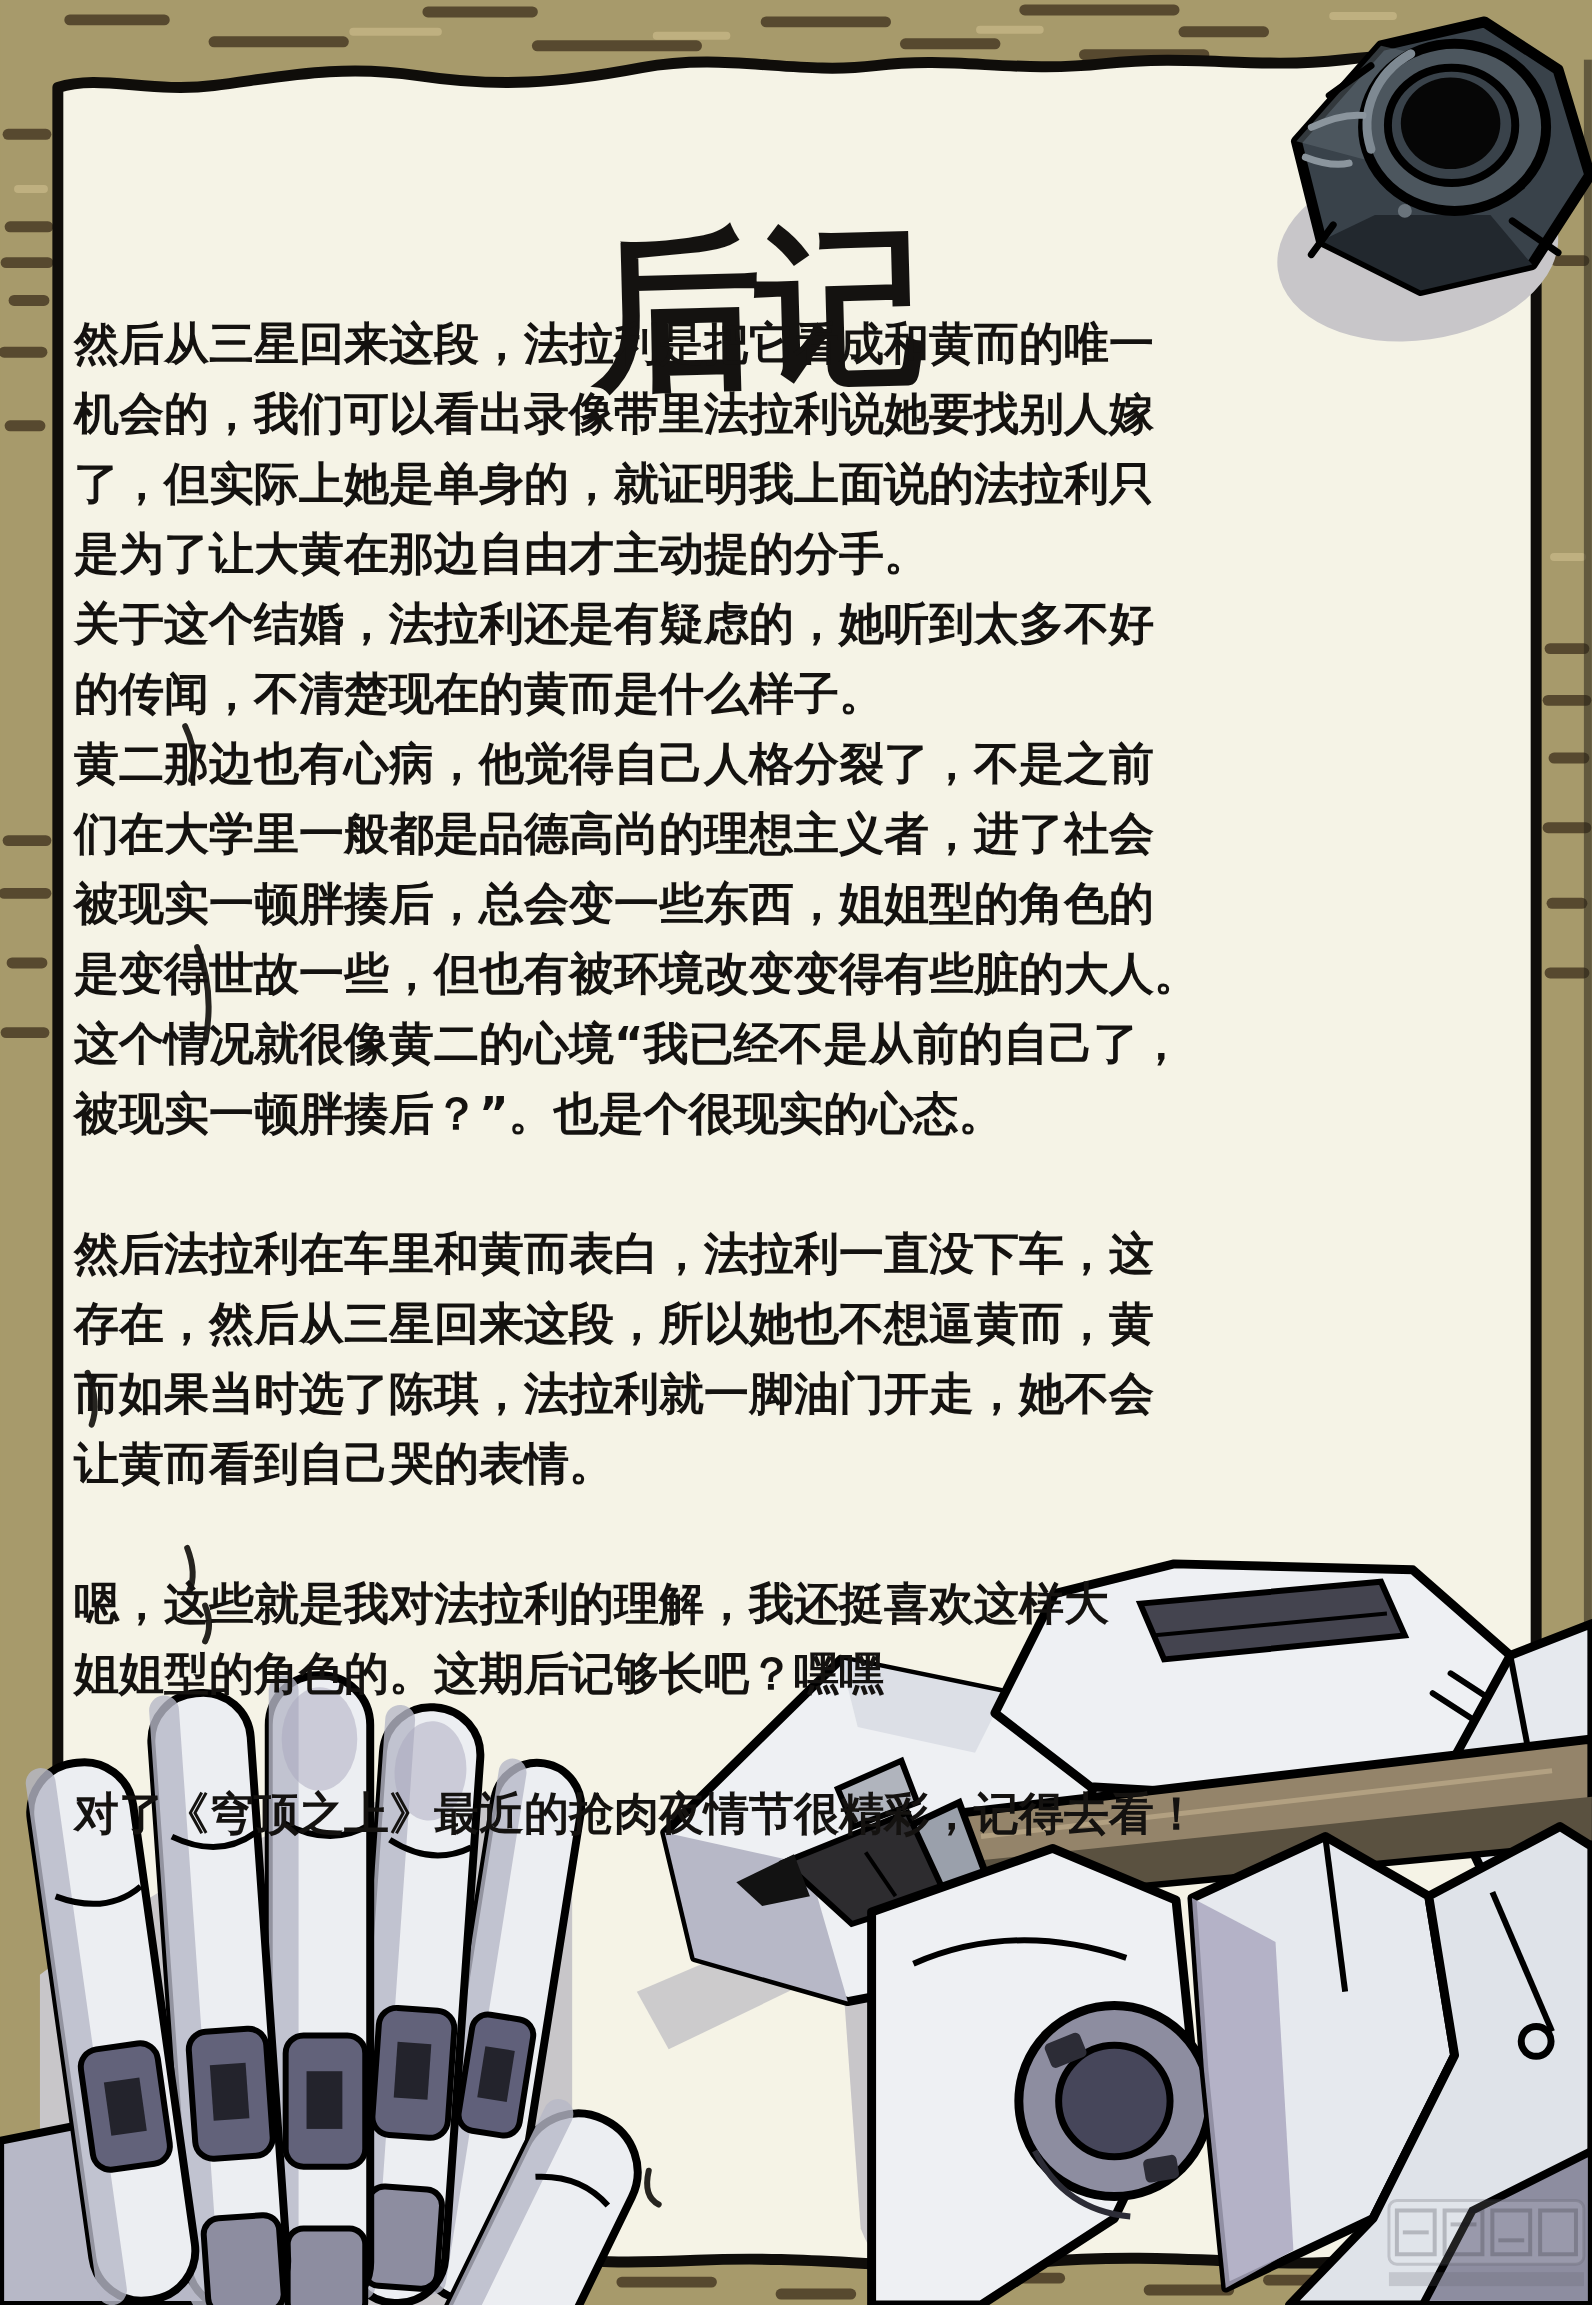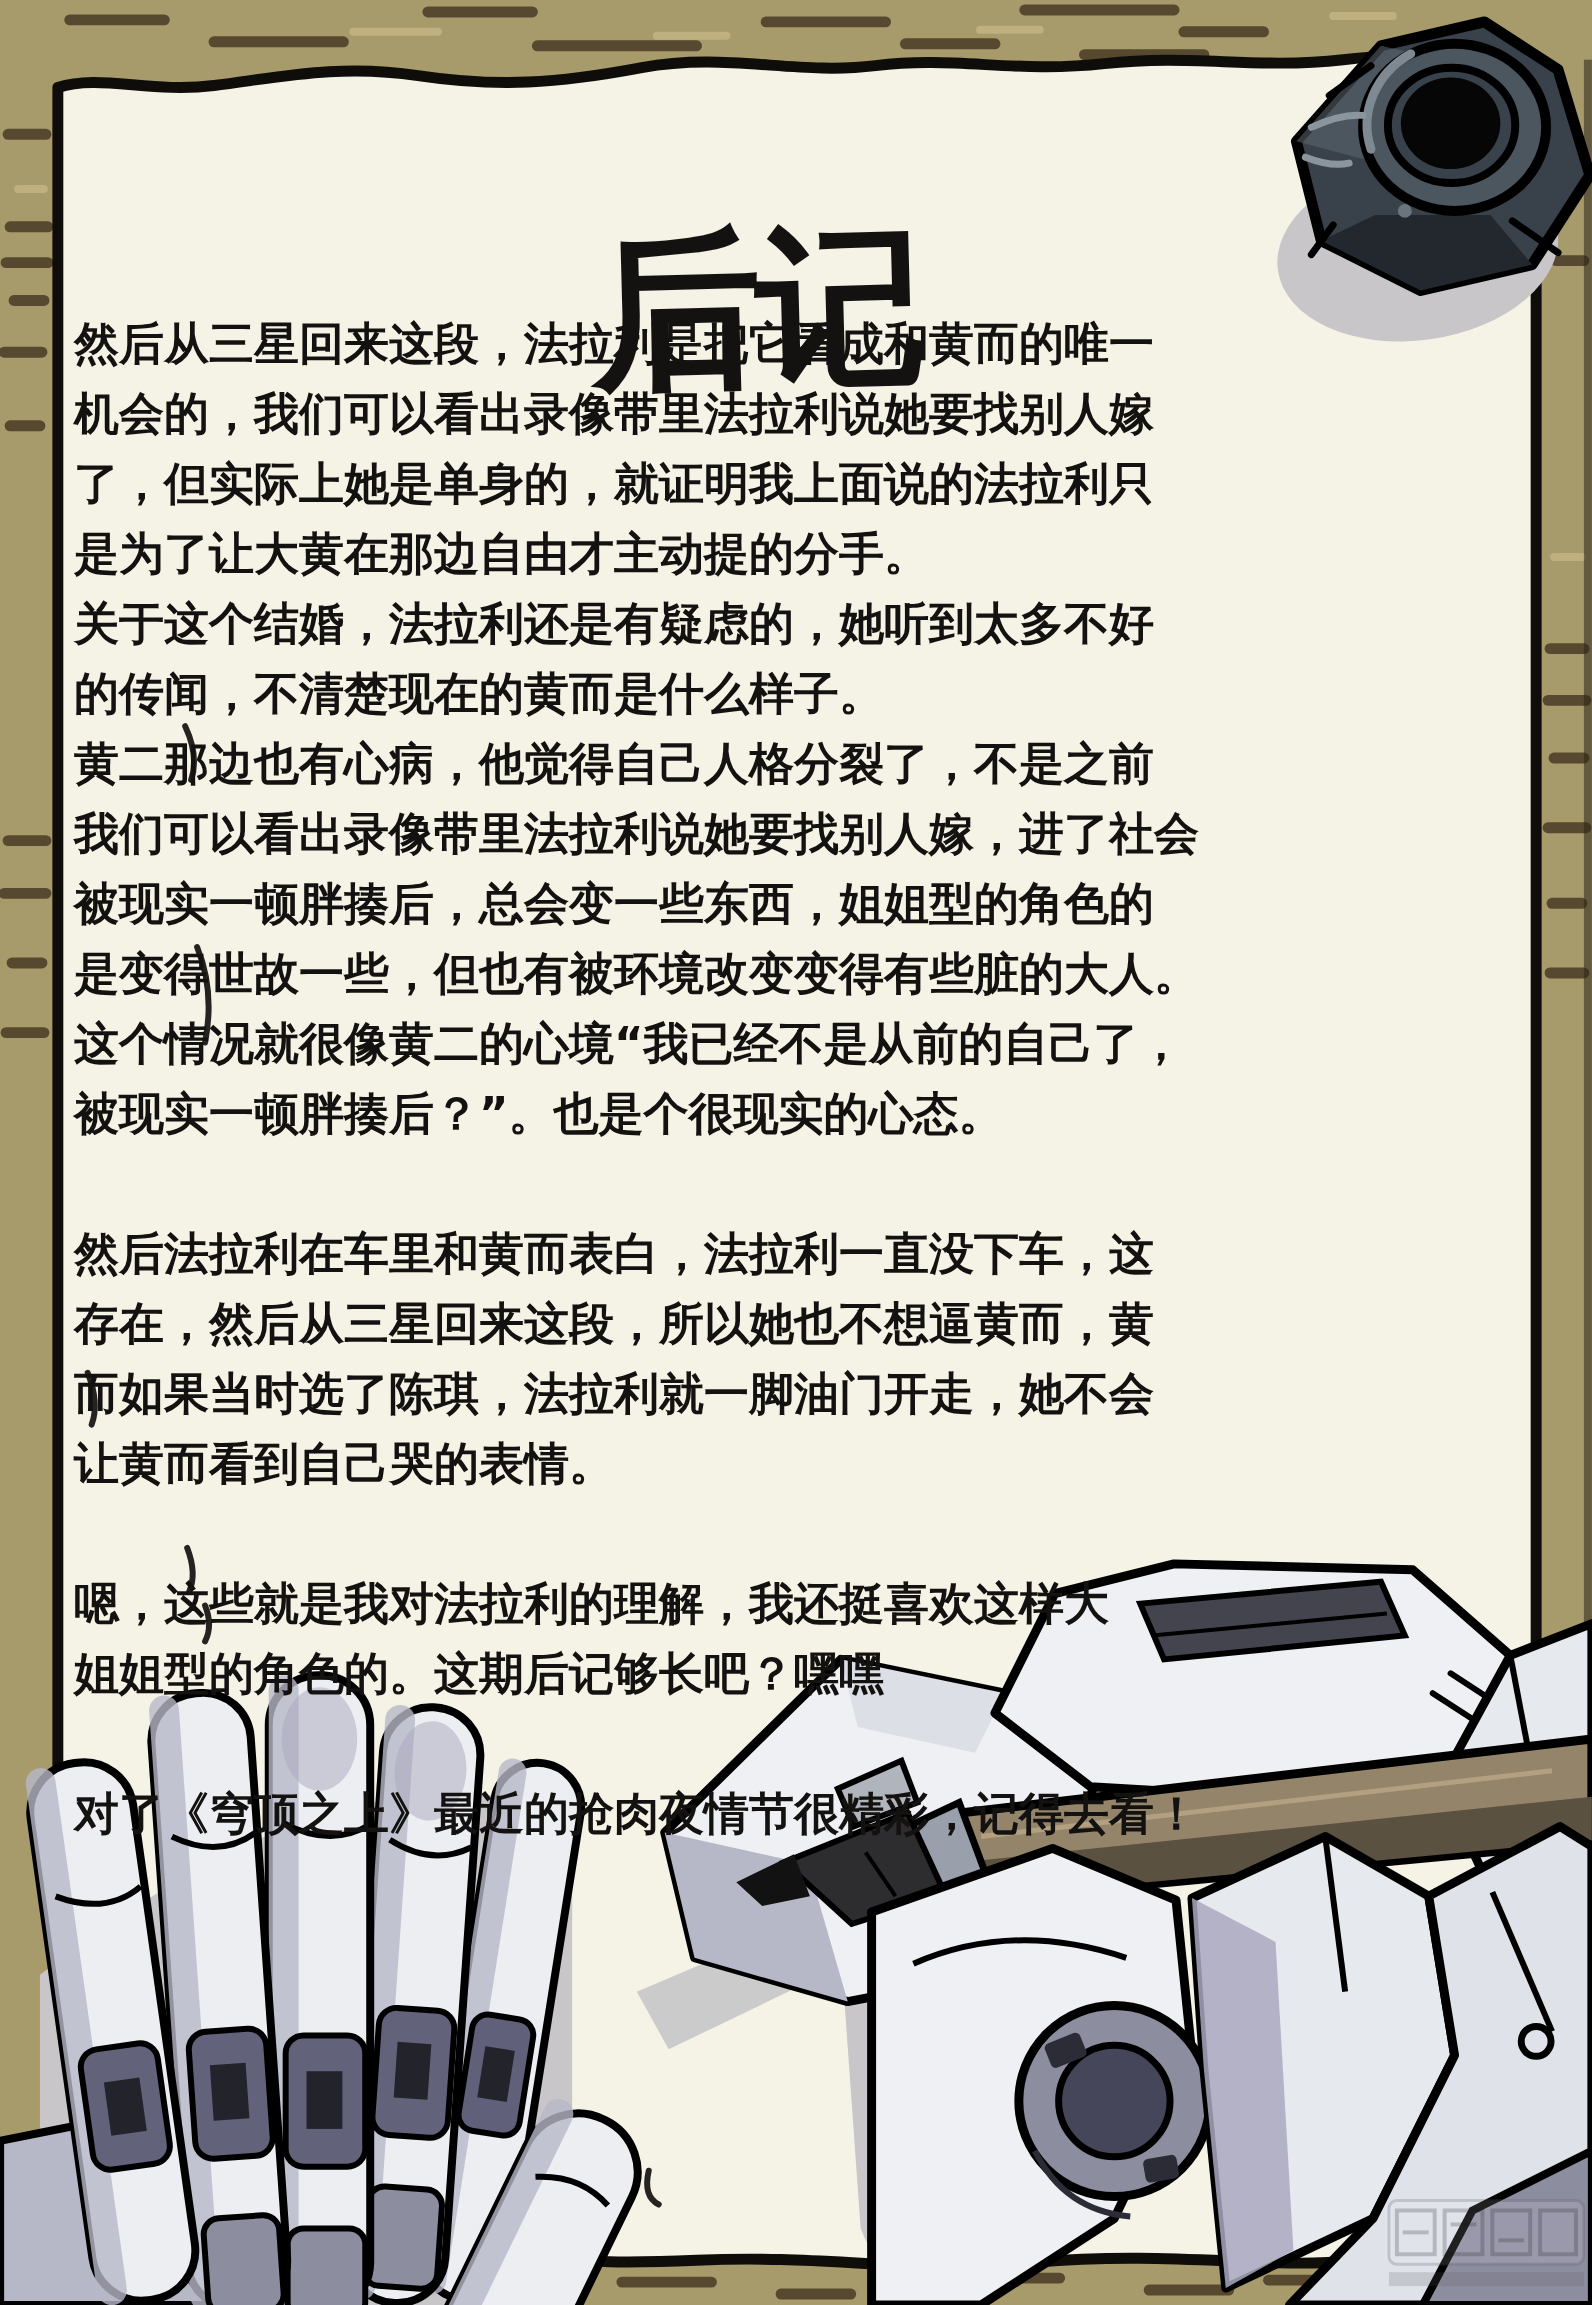--- a/index.html
+++ b/index.html
@@ -247,21 +247,21 @@
 <h1 class="page-title">后记</h1>
 
 <div class="afterword">
     <div class="line">然后从三星回来这段，法拉利是把它看成和黄而的唯一</div>
     <div class="line">机会的，我们可以看出录像带里法拉利说她要找别人嫁</div>
     <div class="line">了，但实际上她是单身的，就证明我上面说的法拉利只</div>
     <div class="line">是为了让大黄在那边自由才主动提的分手。</div>
     <div class="line">关于这个结婚，法拉利还是有疑虑的，她听到太多不好</div>
     <div class="line">的传闻，不清楚现在的黄而是什么样子。</div>
     <div class="line">黄二那边也有心病，他觉得自己人格分裂了，不是之前</div>
-    <div class="line">我们可以看出录像带里法拉利说她要找别人嫁，进了社会</div>
+    <div class="line">们在大学里一般都是品德高尚的理想主义者，进了社会</div>
     <div class="line">被现实一顿胖揍后，总会变一些东西，姐姐型的角色的</div>
     <div class="line">是变得世故一些，但也有被环境改变变得有些脏的大人。</div>
     <div class="line">这个情况就很像黄二的心境“我已经不是从前的自己了，</div>
     <div class="line">被现实一顿胖揍后？”。也是个很现实的心态。</div>
     <div class="line"></div>
     <div class="line">然后法拉利在车里和黄而表白，法拉利一直没下车，这</div>
     <div class="line">存在，然后从三星回来这段，所以她也不想逼黄而，黄</div>
     <div class="line">而如果当时选了陈琪，法拉利就一脚油门开走，她不会</div>
     <div class="line">让黄而看到自己哭的表情。</div>
     <div class="line"></div>

